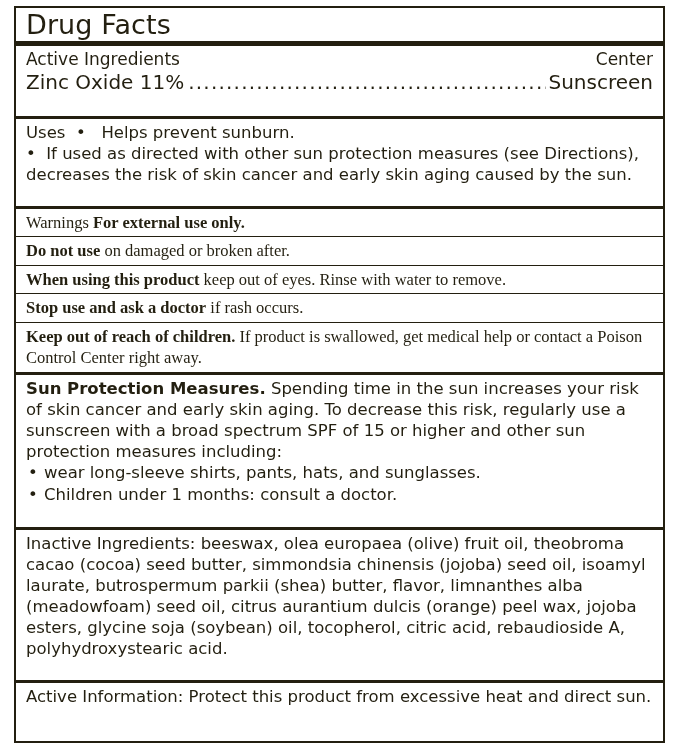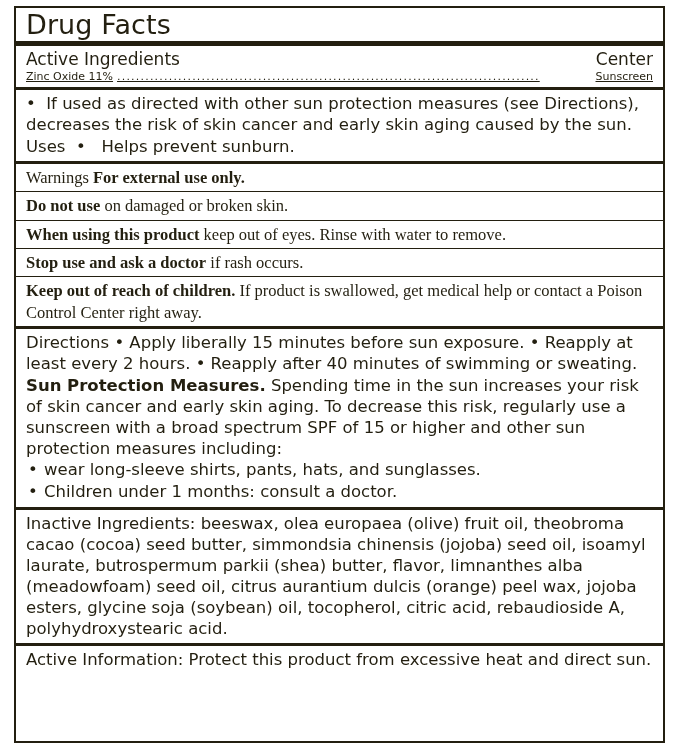--- a/index.html
+++ b/index.html
@@ -48,37 +48,36 @@
     height: 3px;
     background: #231f10;
     margin: 0;
   }
   .rule-thin {
     height: 1px;
     background: #231f10;
     margin: 0;
   }
   .sec {
-    padding: 3px 10px 4px 10px;
+    padding: 3px 10px 21px 10px;
   }
   .row {
     display: flex;
     justify-content: space-between;
     align-items: baseline;
     font-size: 17px;
     line-height: 1.2;
   }
   .dotrow {
     display: flex;
     align-items: baseline;
-    font-size: 11px;
+    font-size: 20px;
     line-height: 1.25;
     overflow: hidden;
     white-space: nowrap;
-    text-decoration: underline;
   }
   .dotrow .dots {
     flex: 1 1 auto;
     overflow: hidden;
     letter-spacing: 1.2px;
     margin: 0 2px 0 4px;
     color: #231f10;
   }
   p {
     margin: 0;
@@ -131,44 +130,44 @@
         <span>Zinc Oxide 11%</span>
         <span class="dots">..........................................................................................</span>
         <span>Sunscreen</span>
       </div>
     </div>
 
     <div class="rule-med"></div>
 
     <div class="sec">
       <p class="tight">
-        <span>•&nbsp;</span>
-        <span>If used as directed with other sun protection measures (see Directions), decreases the risk of skin cancer and early skin aging caused by the sun.</span>
-      </p>
-      <p class="tight">
         <span>Uses</span>
         <span>&nbsp;•&nbsp;&nbsp;</span>
         <span>Helps prevent sunburn.</span>
       </p>
+      <p class="tight">
+        <span>•&nbsp;</span>
+        <span>If used as directed with other sun protection measures (see Directions), decreases the risk of skin cancer and early skin aging caused by the sun.</span>
+      </p>
     </div>
 
     <div class="rule-med"></div>
 
     <div class="sub">
       <p>
         <span>Warnings</span>
         <span class="b">For external use only.</span>
       </p>
     </div>
 
     <div class="rule-thin"></div>
     <div class="sub">
       <p>
         <span class="b">Do not use</span>
-        <span>on damaged or broken skin.</span>
+        <span>on damaged or broken after.</span>
       </p>
     </div>
 
     <div class="rule-thin"></div>
     <div class="sub">
       <p>
         <span class="b">When using this product</span>
         <span>keep out of eyes. Rinse with water to remove.</span>
       </p>
     </div>
@@ -185,24 +184,20 @@
     <div class="sub">
       <p>
         <span class="b">Keep out of reach of children.</span>
         <span>If product is swallowed, get medical help or contact a Poison Control Center right away.</span>
       </p>
     </div>
 
     <div class="rule-med"></div>
 
     <div class="sec">
-      <p class="tight">
-        <span>Directions</span>
-        <span>• Apply liberally 15 minutes before sun exposure.  •  Reapply at least every 2 hours.  •  Reapply after 40 minutes of swimming or sweating.</span>
-      </p>
       <p class="tight">
         <span class="b">Sun Protection Measures.</span>
         <span>Spending time in the sun increases your risk of skin cancer and early skin aging. To decrease this risk, regularly use a sunscreen with a broad spectrum SPF of 15 or higher and other sun protection measures including:</span>
       </p>
       <ul class="bullets">
         <li>wear long-sleeve shirts, pants, hats, and sunglasses.</li>
         <li>Children under 1 months: consult a doctor.</li>
       </ul>
     </div>
 

